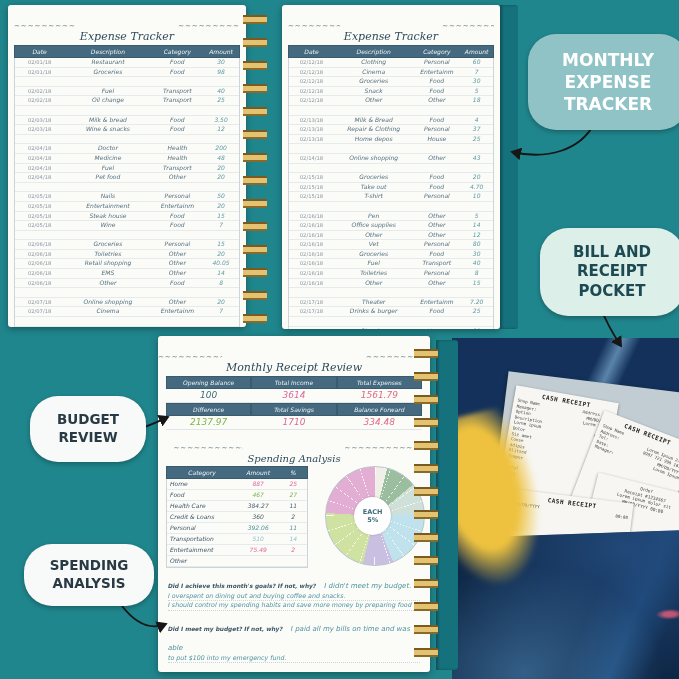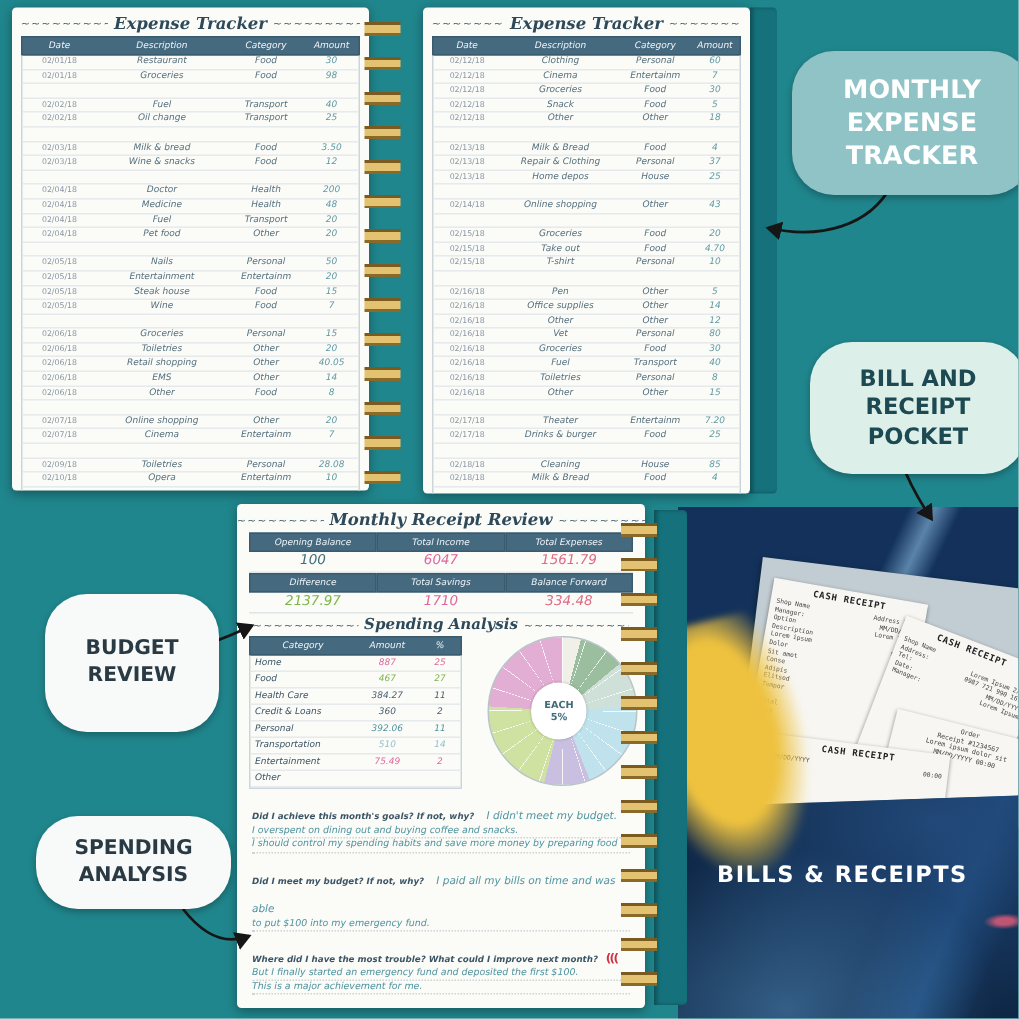--- a/index.html
+++ b/index.html
@@ -13,21 +13,21 @@
   .edge-top{left:500px;top:5px;width:18px;height:324px;}
   .edge-mid{left:436px;top:340px;width:22px;height:330px;z-index:5;}
   .coil{position:absolute;width:24px;z-index:6;border-radius:4px;
     background:repeating-linear-gradient(to bottom,transparent 0 5px,#7a5a1e 5px 7px,#e3c271 7px 12px,#8a6a28 12px 14px,transparent 14px 23px);}
   .coil-1{left:243px;top:10px;height:316px;}
   .coil-2{left:414px;top:344px;height:322px;}
   
   .xt{padding:4px 6px 0 6px;}
   .title-row{display:flex;align-items:center;justify-content:center;gap:4px;margin-bottom:2px;}
   .sq{color:#3d5a6b;font-size:7px;letter-spacing:1px;white-space:nowrap;overflow:hidden;max-width:70px;}
-  .script-title{font-family:"DejaVu Serif",serif;font-style:italic;font-weight:bold;font-size:11px;color:#2e4a5a;white-space:nowrap;}
+  .script-title{font-family:"DejaVu Serif",serif;font-style:italic;font-weight:normal;font-size:11px;color:#2e4a5a;white-space:nowrap;margin-top:21px;}
   .xt-head{display:grid;grid-template-columns:22% 39% 23% 16%;background:#456a80;color:#eef3f6;
     font-style:italic;font-size:6px;padding:2px 0;text-align:center;border:1px solid #3a5a6e;}
   .xt-body{border:1px solid #ccd5da;border-top:none;}
   .xt-body .r{display:grid;grid-template-columns:22% 39% 23% 16%;height:8.6px;line-height:8.6px;
     font-size:6px;font-style:italic;border-bottom:1px solid #e6eaec;text-align:center;}
   .xt-body .d{color:#8a96a2;font-size:5.2px;font-style:normal;}
   .xt-body .desc{color:#55707e;}
   .xt-body .cat{color:#55707e;}
   .xt-body .amt{color:#5e9aa4;}
   
@@ -90,21 +90,21 @@
   .swirl-yellow{position:absolute;left:-14px;top:74px;width:104px;height:178px;z-index:8;
     background:radial-gradient(ellipse at 45% 42%, #eec23f 0 42%, rgba(238,194,63,0) 68%);
     filter:blur(2px);transform:rotate(-14deg);}
   .pocket-label{position:absolute;left:26px;top:236px;z-index:9;color:#fff;font-weight:bold;
     font-size:15px;letter-spacing:1px;white-space:nowrap;}
   
   .bubble{position:absolute;z-index:10;border-radius:28px;text-align:center;font-weight:bold;
     box-shadow:0 2px 5px rgba(0,0,0,.28);display:flex;align-items:center;justify-content:center;line-height:1.3;}
   .bub-monthly{left:528px;top:34px;width:140px;height:92px;background:#8fc3c6;color:#fff;font-size:17px;padding:2px 10px;}
   .bub-pocket{left:540px;top:228px;width:128px;height:84px;background:#dcefe9;color:#1d4a52;font-size:15px;padding:2px 8px;}
-  .bub-budget{left:30px;top:396px;width:104px;height:58px;background:#f7faf8;color:#2a3a44;font-size:13.5px;padding:17px 6px;}
+  .bub-budget{left:30px;top:396px;width:104px;height:58px;background:#f7faf8;color:#2a3a44;font-size:13.5px;padding:4px 6px;}
   .bub-spending{left:24px;top:544px;width:118px;height:58px;background:#f7faf8;color:#2a3a44;font-size:13.5px;padding:2px 6px;}
   .arrows{position:absolute;left:0;top:0;z-index:9;pointer-events:none;}
 </style>
 </head>
 <body>
 
 <div class="stage">
 
   <div class="page page-left">
     <div class="xt">
@@ -446,21 +446,21 @@
     <div class="title-row" style="margin-top:4px;">
       <span class="sq">~~~~~~~~~~~~~~</span>
       <span class="script-title">Monthly Receipt Review</span>
       <span class="sq">~~~~~~~~~~~~~~</span>
     </div>
     <div class="bt">
       <span class="lab">Opening Balance</span>
       <span class="lab">Total Income</span>
       <span class="lab">Total Expenses</span>
       <span class="val v-dark">100</span>
-      <span class="val v-pink">6047</span>
+      <span class="val v-pink">3614</span>
       <span class="val v-red">1561.79</span>
       <span class="lab">Difference</span>
       <span class="lab">Total Savings</span>
       <span class="lab">Balance Forward</span>
       <span class="val v-green">2137.97</span>
       <span class="val v-pink">1710</span>
       <span class="val v-red">334.48</span>
     </div>
     <div class="title-row" style="margin-top:2px;">
       <span class="sq">~~~~~~~~~~~~~~</span>
@@ -664,21 +664,20 @@
       <div class="rcpt-body">
           <div class="r">
             <span class="rl">MM/DD/YYYY</span>
             <span class="rr">00:00</span>
           </div>
         </div>
     </div>
 
     <div class="flap"></div>
     <div class="swirl-yellow"></div>
-    <div class="pocket-label">BILLS &amp; RECEIPTS</div>
   </div>
 
   <svg class="arrows" width="679" height="679" viewBox="0 0 679 679">
     <defs>
       <marker id="ah" markerWidth="7" markerHeight="7" refX="5" refY="3.5" orient="auto">
         <path d="M0,0 L6,3.5 L0,7 z" fill="#161616"></path>
       </marker>
     </defs>
     <path d="M594,124 C580,150 548,160 512,152" fill="none" stroke="#161616" stroke-width="1.8" marker-end="url(#ah)"></path>
     <path d="M601,308 C606,322 613,334 621,346" fill="none" stroke="#161616" stroke-width="1.8" marker-end="url(#ah)"></path>

